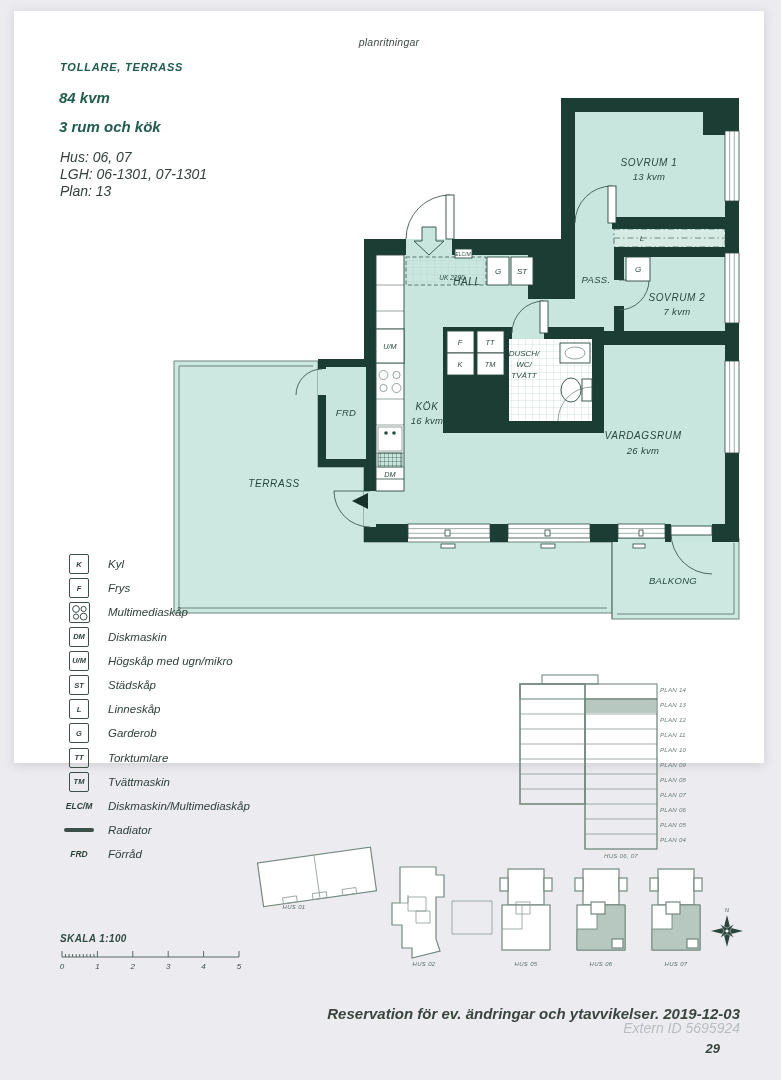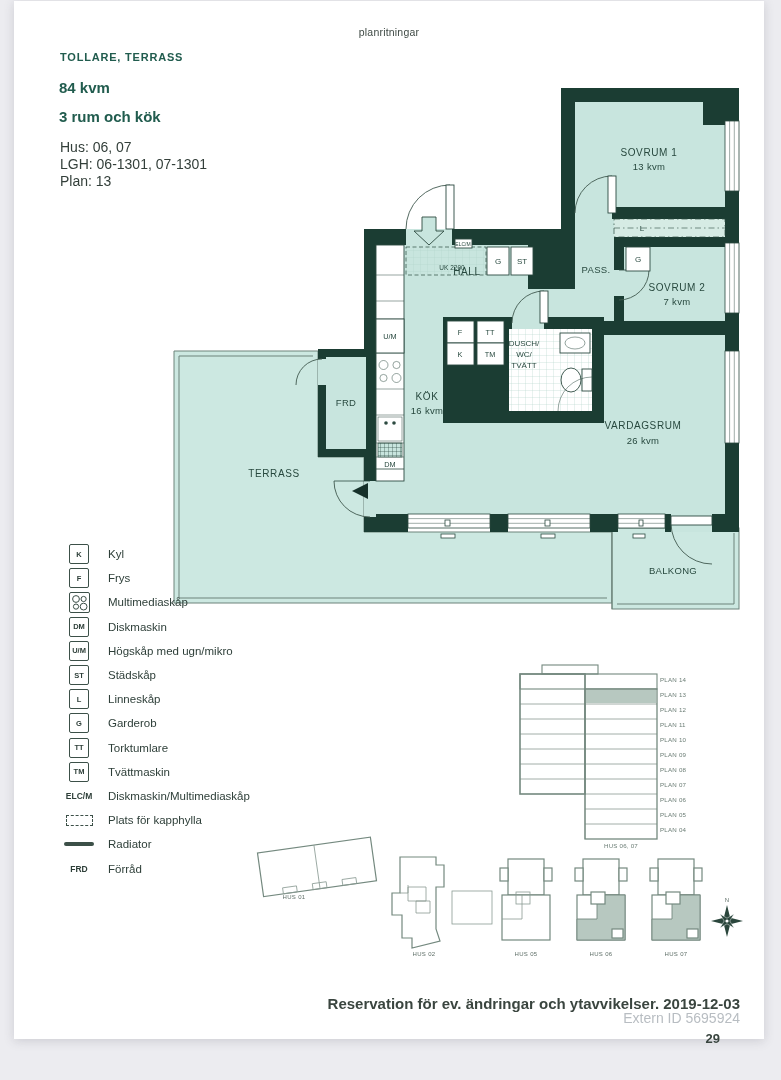--- a/index.html
+++ b/index.html
@@ -2,22 +2,22 @@
 <html style="--wall: #1b3d33; --room: #c8e5de; --outdoor: #cce8e1; --heading: #215c4e; --outline: #74897f; --highlight: #b7c8c0;"><head>
 <meta charset="utf-8">
 <style>
   :root{
     --wall:#1b3d33; --room:#c8e5de; --outdoor:#cce8e1; --heading:#215c4e;
     --outline:#74897f; --highlight:#b7c8c0; --ink:#2e3f39; --linework:#2c4a40;
   }
   *{margin:0;padding:0;box-sizing:border-box;}
   html,body{width:781px;height:1080px;}
   body{background:#ececf0;font-family:"Liberation Sans",sans-serif;position:relative;overflow:hidden;}
-  .page{position:absolute;left:14px;top:1px;width:750px;height:1038px;background:#fff;
-        box-shadow:0 2px 10px rgba(60,60,80,.18);}
+  .page{position:absolute;left:14px;top:11px;width:750px;height:752px;background:#fff;
+        box-shadow:0 2px 10px rgba(60,60,80,.18);font-style:italic;}
   .brand{position:absolute;top:25px;left:0;width:100%;text-align:center;font-size:10.5px;
          color:#3f4a45;letter-spacing:.2px;}
   .project{position:absolute;left:46px;top:50px;font-size:11px;font-weight:700;
            letter-spacing:.8px;color:var(--heading);}
   .title{position:absolute;left:45px;top:72px;font-size:15px;line-height:29px;font-weight:700;
          color:var(--heading);}
   .meta{position:absolute;left:46px;top:138px;font-size:14px;line-height:17px;
         font-weight:500;color:#333f3a;}
   svg{display:block;}
   svg text{font-family:"Liberation Sans",sans-serif;fill:var(--linework);}
@@ -322,26 +322,20 @@
         <span class="legend-label">Tvättmaskin</span>
       </div>
       <div class="legend-row">
         <span class="legend-icon">
           <span class="legend-abbr">ELC/M</span>
         </span>
         <span class="legend-label">Diskmaskin/Multimediaskåp</span>
       </div>
       <div class="legend-row">
         <span class="legend-icon">
-          <span class="legend-dashed"></span>
-        </span>
-        <span class="legend-label">Plats för kapphylla</span>
-      </div>
-      <div class="legend-row">
-        <span class="legend-icon">
           <span class="legend-line"></span>
         </span>
         <span class="legend-label">Radiator</span>
       </div>
       <div class="legend-row">
         <span class="legend-icon">
           <span class="legend-abbr">FRD</span>
         </span>
         <span class="legend-label">Förråd</span>
       </div>
@@ -423,20 +417,34 @@
     </g>
     <text class="sitelabel" x="676" y="965">HUS 07</text>
     <g transform="translate(727,930)">
       <path d="M0,-16 L3.2,-3.2 L16,0 L3.2,3.2 L0,16 L-3.2,3.2 L-16,0 L-3.2,-3.2 Z" fill="#2a463c"></path>
       <path d="M0,-16 L3.2,-3.2 L16,0 L3.2,3.2 L0,16 L-3.2,3.2 L-16,0 L-3.2,-3.2 Z" transform="rotate(45) scale(.62)" fill="#2a463c" stroke="#fff" stroke-width=".7"></path>
       <circle r="1.6" fill="#fff"></circle>
       <text class="sitelabel" x="0" y="-19">N</text>
     </g>
   </svg>
 
+  <div class="scalebar">
+    <div class="scalebar-label">SKALA 1:100</div>
+    <svg class="ruler" width="200" height="26" viewBox="0 0 200 26">
+      <path d="M2,10 L179,10"></path>
+      <path d="M2,10 V4 M37.4,10 V4 M72.8,10 V4 M108.2,10 V4 M143.6,10 V4 M179,10 V4"></path>
+      <path d="M5.5,10 V7 M9.1,10 V7 M12.6,10 V7 M16.2,10 V7 M19.7,10 V7 M23.3,10 V7 M26.8,10 V7 M30.3,10 V7 M33.9,10 V7"></path>
+      <text x="2" y="22">0</text>
+      <text x="37.4" y="22">1</text>
+      <text x="72.8" y="22">2</text>
+      <text x="108.2" y="22">3</text>
+      <text x="143.6" y="22">4</text>
+      <text x="179" y="22">5</text>
+    </svg>
+  </div>
 
   <div class="footer">
     <div class="footer-note">Reservation för ev. ändringar och ytavvikelser. 2019-12-03</div>
     <div class="footer-extern">Extern ID 5695924</div>
     <div class="footer-page">29</div>
   </div>
 
 </div>
 
 </body></html>

